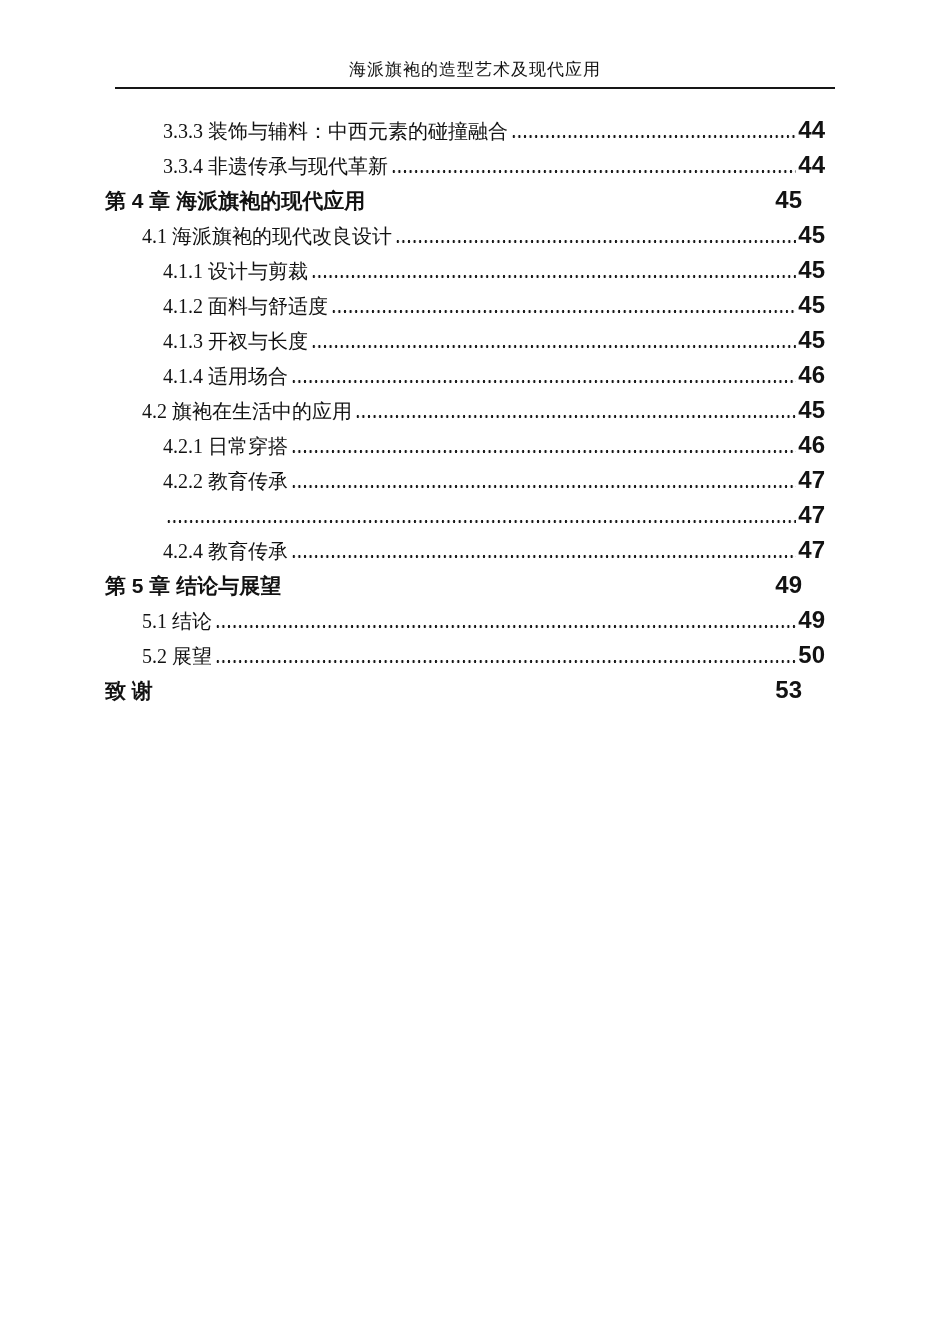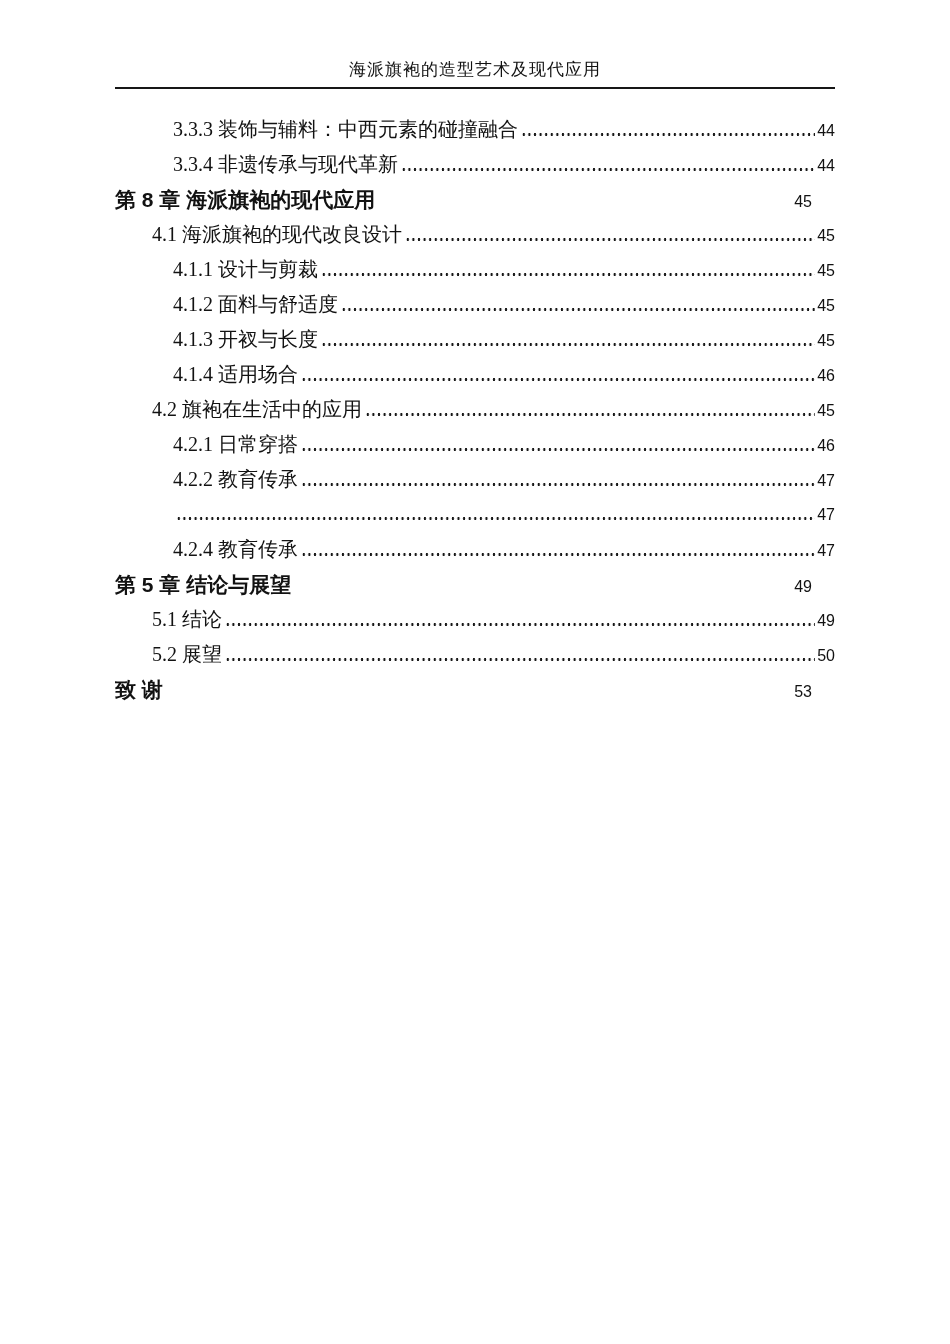--- a/index.html
+++ b/index.html
@@ -26,21 +26,21 @@
     border-bottom: 2px solid #161616;
     padding-bottom: 6px;
   }
   .doc-header-title {
     font-size: 17px;
     letter-spacing: 1px;
   }
   
   .toc {
     position: absolute;
-    left: 115px;
+    left: 105px;
     top: 112px;
     width: 720px;
   }
   .toc-row {
     display: flex;
     align-items: baseline;
     height: 35px;
     line-height: 35px;
     font-size: 20px;
     white-space: pre;
@@ -59,22 +59,22 @@
     margin: 0 2px 0 3px;
     background-image: radial-gradient(circle, #171717 1.15px, transparent 1.45px);
     background-size: 5.6px 3px;
     background-repeat: repeat-x;
     background-position: left bottom;
   }
   .spacer { flex: 1 1 auto; }
   .page-num {
     flex: 0 0 auto;
     font-family: "Liberation Sans", "DejaVu Sans", sans-serif;
-    font-size: 16px;
-    font-weight: 400;
+    font-size: 24px;
+    font-weight: 700;
   }
   .toc-row.chapter .page-num {
     margin-right: 23px;
   }
   
   .doc-footer {
     position: absolute;
     left: 0;
     top: 1254px;
     width: 100%;
@@ -87,21 +87,21 @@
 
 <div class="page">
 
   <div class="doc-header">
     <span class="doc-header-title">海派旗袍的造型艺术及现代应用</span>
   </div>
 
   <div class="toc" id="toc-rows">
       <div class="toc-row level-2"><span class="toc-title">3.3.3 装饰与辅料：中西元素的碰撞融合</span><span class="leader"></span><span class="page-num">44</span></div>
       <div class="toc-row level-2"><span class="toc-title">3.3.4 非遗传承与现代革新</span><span class="leader"></span><span class="page-num">44</span></div>
-      <div class="toc-row level-0 chapter"><span class="toc-title">第 8 章 海派旗袍的现代应用</span><span class="spacer"></span><span class="page-num">45</span></div>
+      <div class="toc-row level-0 chapter"><span class="toc-title">第 4 章 海派旗袍的现代应用</span><span class="spacer"></span><span class="page-num">45</span></div>
       <div class="toc-row level-1"><span class="toc-title">4.1 海派旗袍的现代改良设计</span><span class="leader"></span><span class="page-num">45</span></div>
       <div class="toc-row level-2"><span class="toc-title">4.1.1 设计与剪裁</span><span class="leader"></span><span class="page-num">45</span></div>
       <div class="toc-row level-2"><span class="toc-title">4.1.2 面料与舒适度</span><span class="leader"></span><span class="page-num">45</span></div>
       <div class="toc-row level-2"><span class="toc-title">4.1.3 开衩与长度</span><span class="leader"></span><span class="page-num">45</span></div>
       <div class="toc-row level-2"><span class="toc-title">4.1.4 适用场合</span><span class="leader"></span><span class="page-num">46</span></div>
       <div class="toc-row level-1"><span class="toc-title">4.2 旗袍在生活中的应用</span><span class="leader"></span><span class="page-num">45</span></div>
       <div class="toc-row level-2"><span class="toc-title">4.2.1 日常穿搭</span><span class="leader"></span><span class="page-num">46</span></div>
       <div class="toc-row level-2"><span class="toc-title">4.2.2 教育传承</span><span class="leader"></span><span class="page-num">47</span></div>
       <div class="toc-row level-2"><span class="leader"></span><span class="page-num">47</span></div>
       <div class="toc-row level-2"><span class="toc-title">4.2.4 教育传承</span><span class="leader"></span><span class="page-num">47</span></div>

